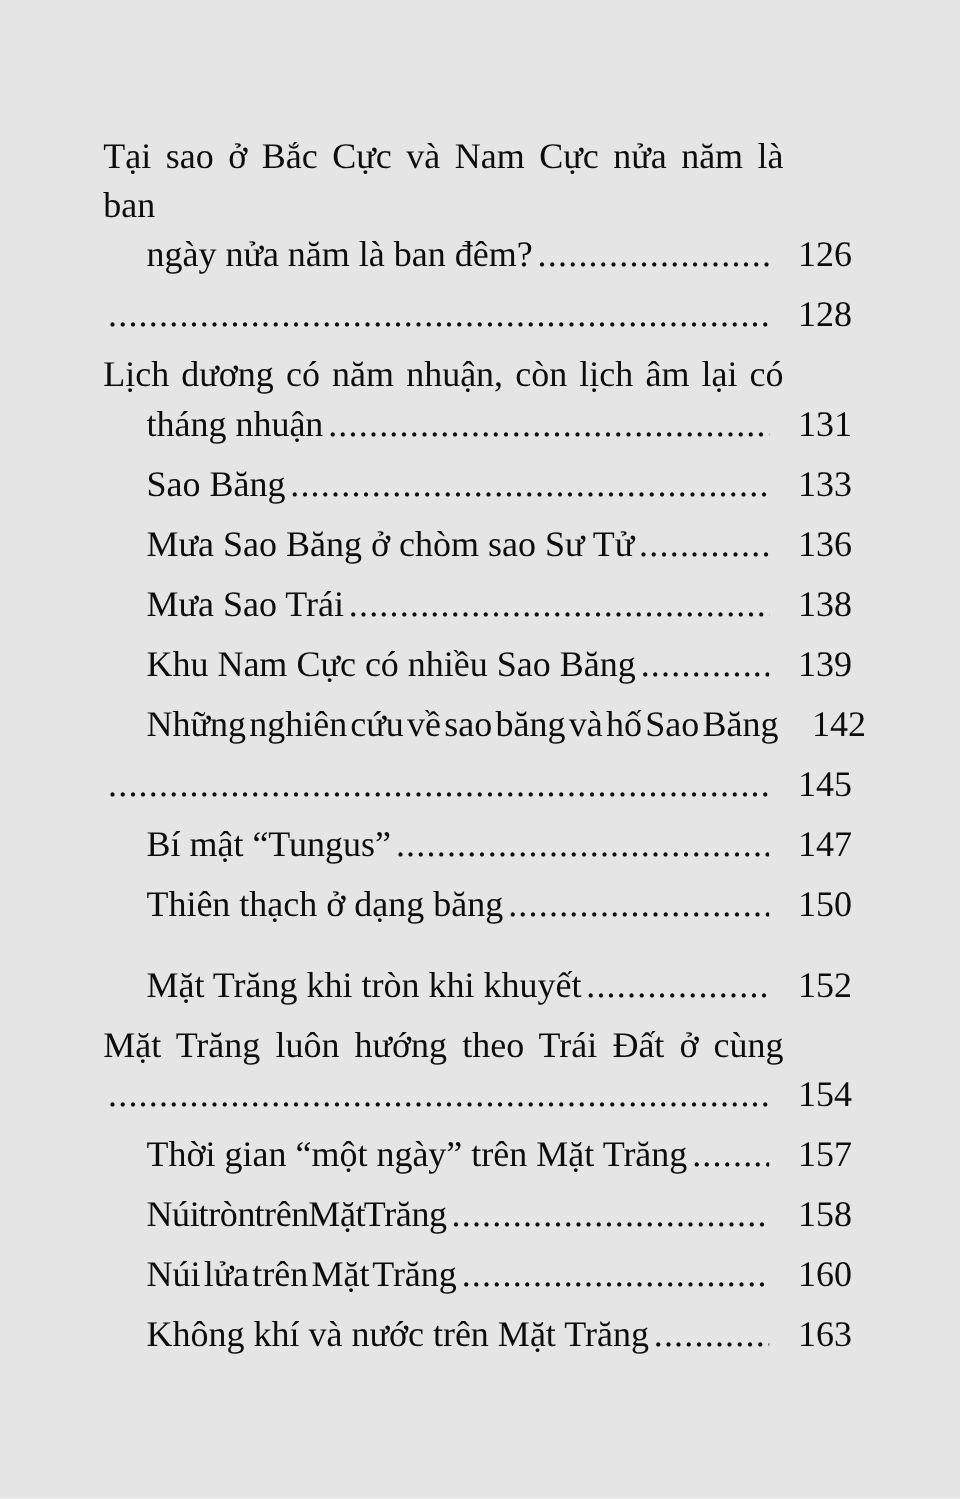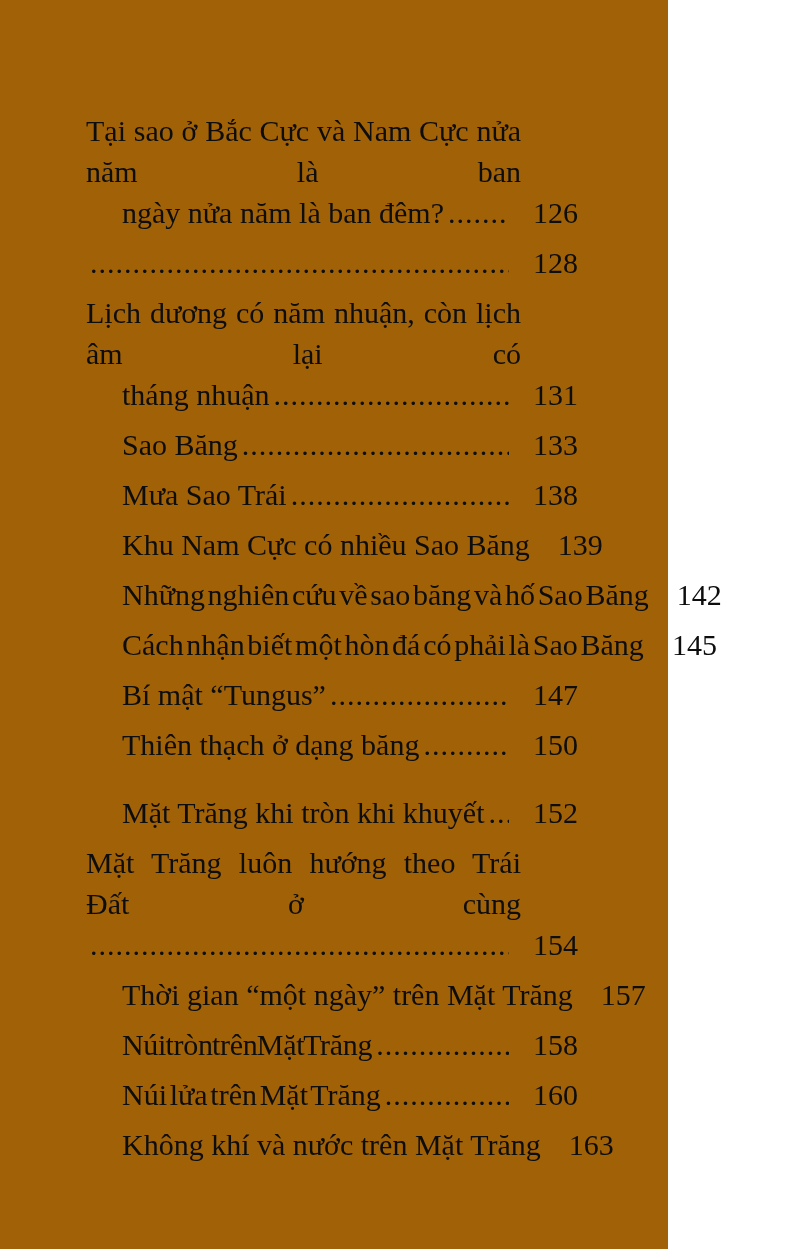--- a/index.html
+++ b/index.html
@@ -9,23 +9,23 @@
   body {
     width: 800px;
     height: 1249px;
     background: #ffffff;
     color: #0d0d0d;
     font-family: "Liberation Serif", "DejaVu Serif", serif;
     overflow: hidden;
   }
   .page {
     box-sizing: border-box;
-    width: 668px;
+    width: 800px;
     height: 1249px;
-    background: #a16207;
+    background: #e5e5e5;
     padding: 110px 90px 0 86px; 
   }
   .toc-section + .toc-section {
     margin-top: 27px; 
   }
   .entry {
     font-size: 30px;
     line-height: 41px;
     margin-bottom: 9px;
   }
@@ -99,20 +99,27 @@
   </div>
         <div class="entry">
     <div class="row">
       <span class="text">Sao Băng</span>
       <span class="leader"></span>
       <span class="pnum">133</span>
     </div>
   </div>
         <div class="entry">
     <div class="row">
+      <span class="text">Mưa Sao Băng ở chòm sao Sư Tử</span>
+      <span class="leader"></span>
+      <span class="pnum">136</span>
+    </div>
+  </div>
+        <div class="entry">
+    <div class="row">
       <span class="text">Mưa Sao Trái</span>
       <span class="leader"></span>
       <span class="pnum">138</span>
     </div>
   </div>
         <div class="entry">
     <div class="row">
       <span class="text">Khu Nam Cực có nhiều Sao Băng</span>
       <span class="leader"></span>
       <span class="pnum">139</span>
@@ -120,21 +127,20 @@
   </div>
         <div class="entry tight">
     <div class="row">
       <span class="text">Những nghiên cứu về sao băng và hố Sao Băng</span>
       <span class="leader"></span>
       <span class="pnum">142</span>
     </div>
   </div>
         <div class="entry tight">
     <div class="row">
-      <span class="text">Cách nhận biết một hòn đá có phải là Sao Băng</span>
       <span class="leader"></span>
       <span class="pnum">145</span>
     </div>
   </div>
         <div class="entry">
     <div class="row">
       <span class="text">Bí mật “Tungus”</span>
       <span class="leader"></span>
       <span class="pnum">147</span>
     </div>

